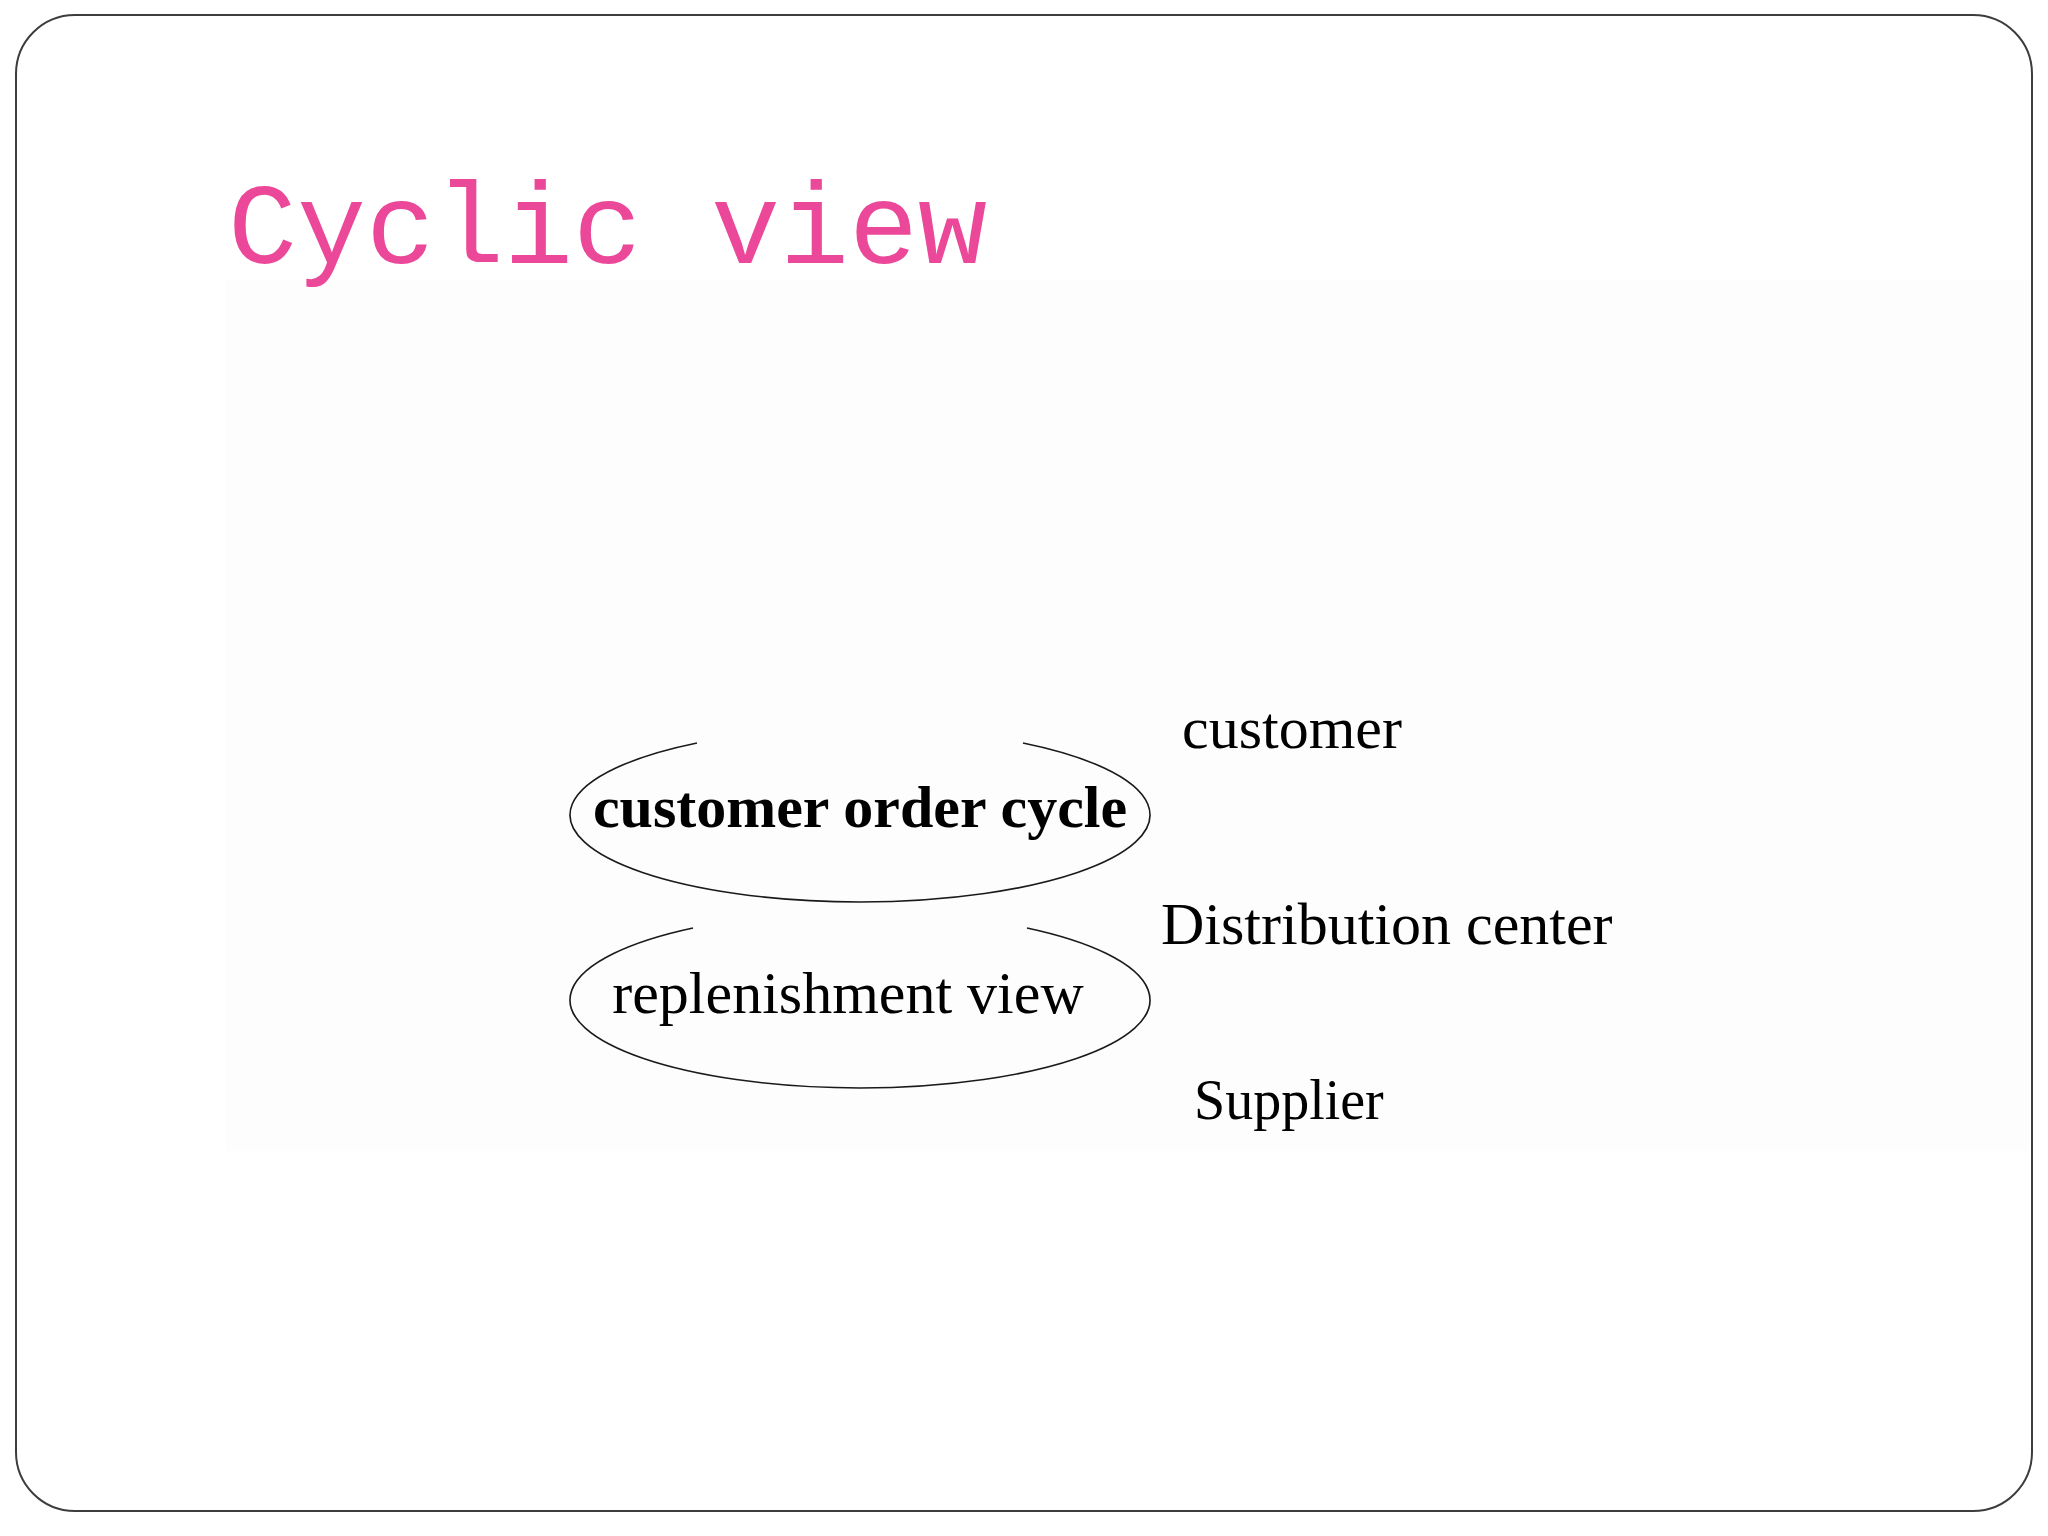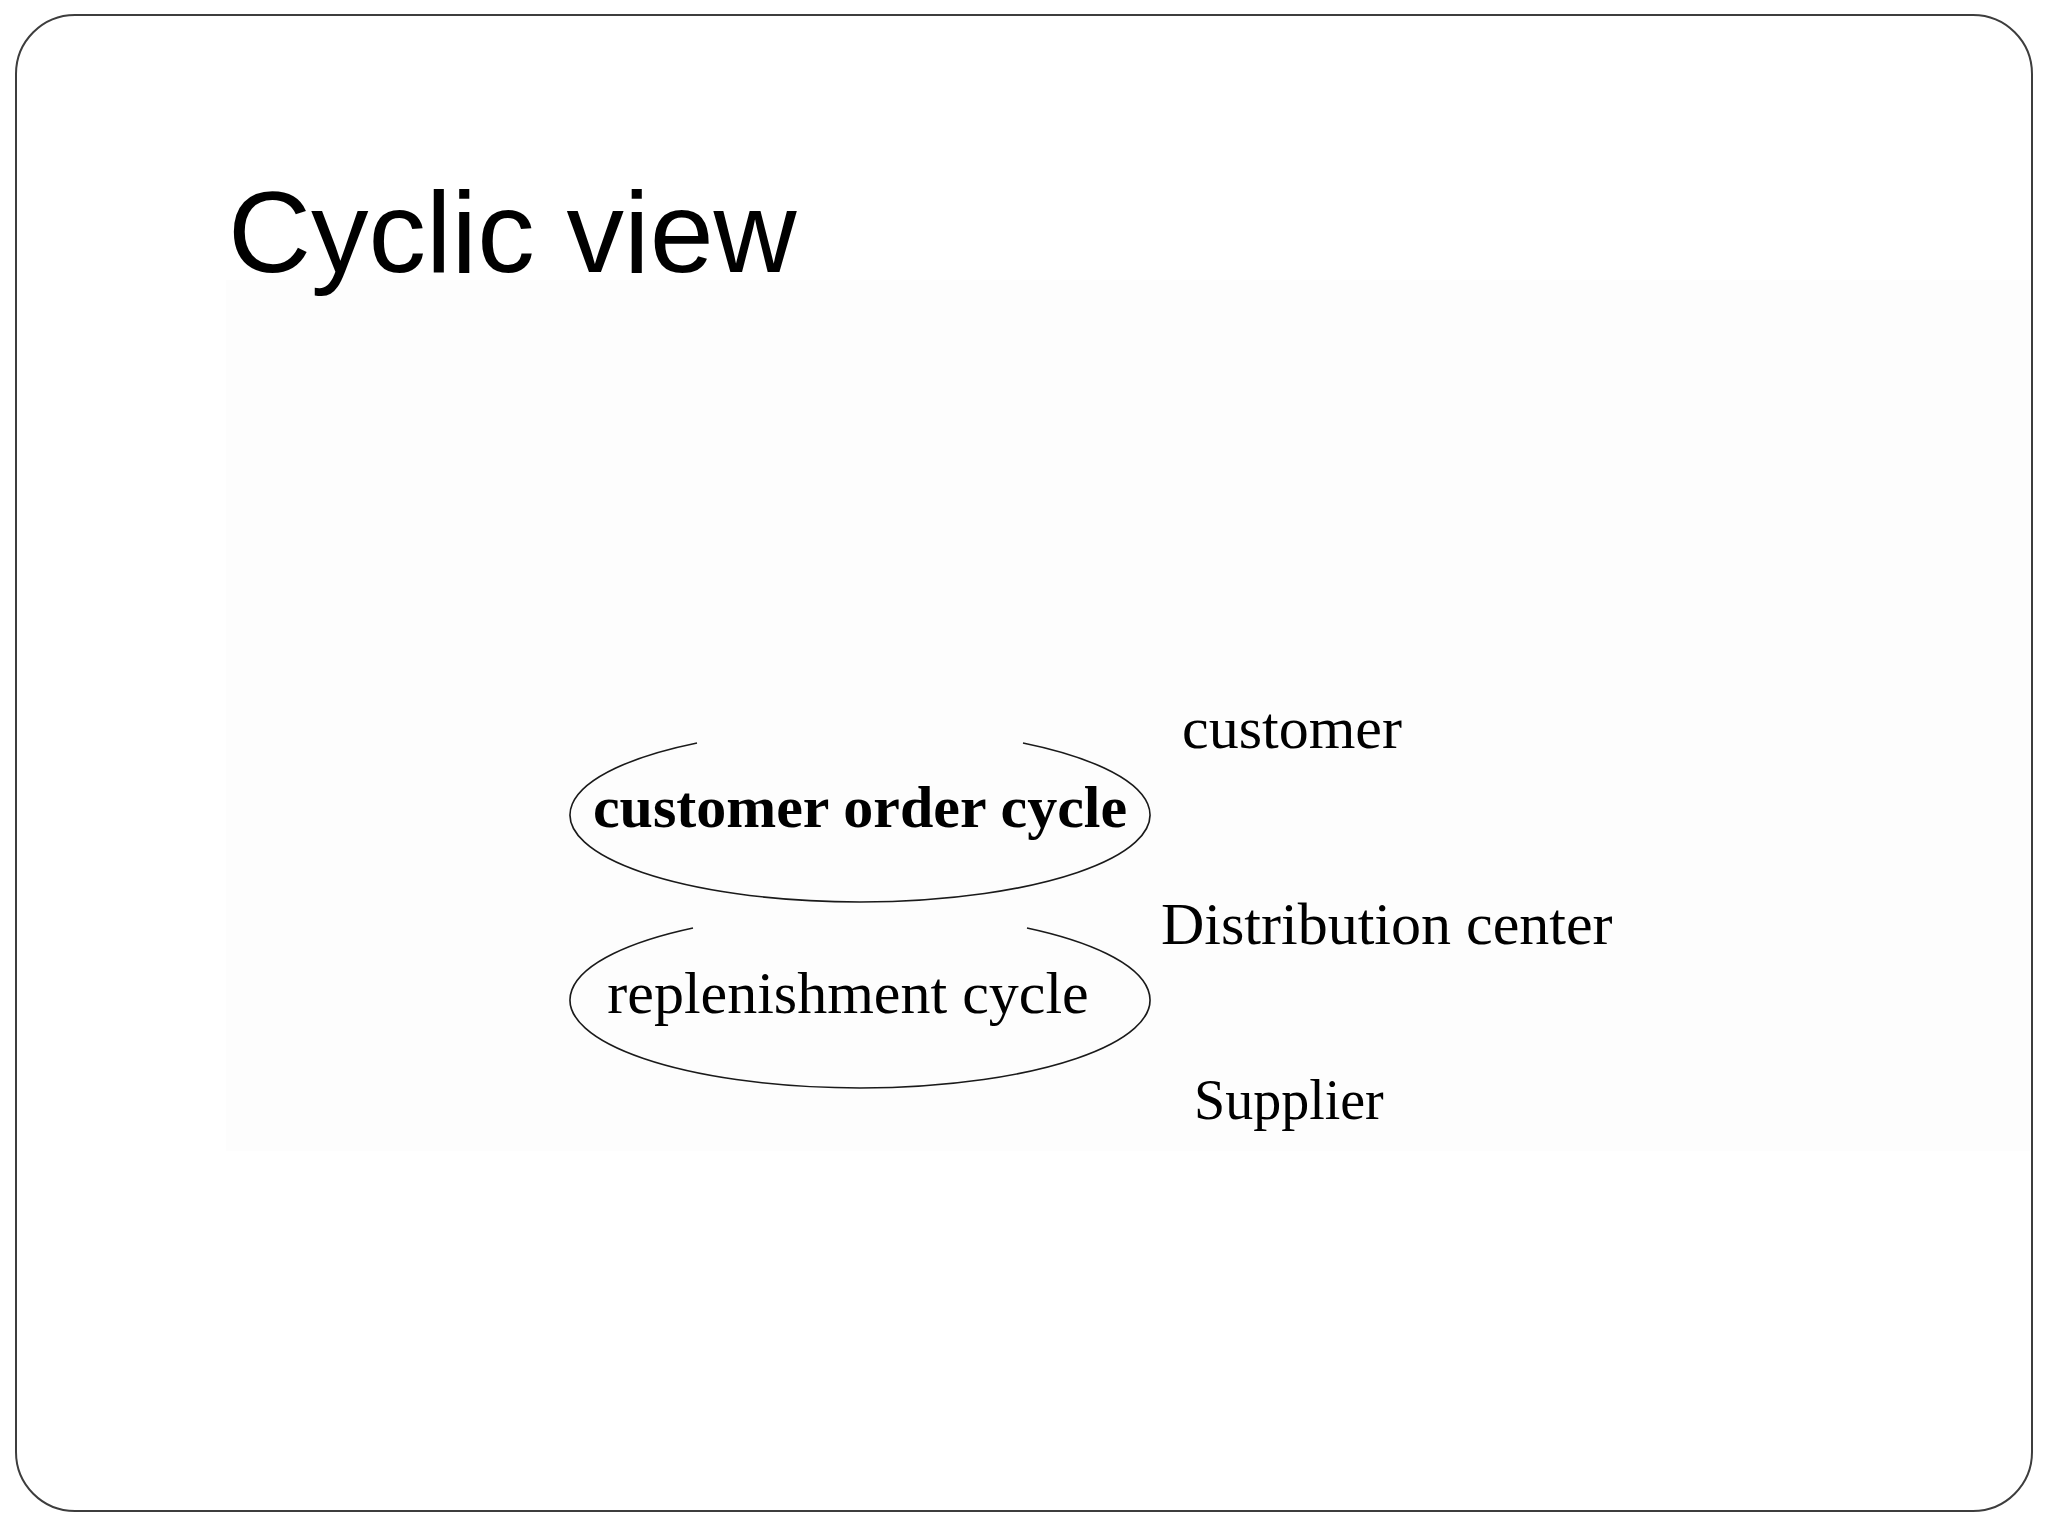--- a/index.html
+++ b/index.html
@@ -34,24 +34,24 @@
     left: 226px;
     top: 280px;
     width: 1804px;
     height: 871px;
     background: #fdfdfd;
   }
   .slide-title {
     position: absolute;
     left: 228px;
     top: 175px;
-    font-family: Liberation Sans, sans-serif;
+    font-family: Liberation Mono, monospace;
     font-size: 115px;
     line-height: 1;
-    color: #000000;
+    color: #ec4899;
     white-space: nowrap;
   }
   .diagram-svg {
     position: absolute;
     left: 0; top: 0;
     width: 2048px;
     height: 1536px;
   }
   .cycle-arc {
     fill: none;
@@ -109,21 +109,21 @@
 
   <div class="slide-title">Cyclic view</div>
 
   <svg class="diagram-svg" viewBox="0 0 2048 1536">
     <path class="cycle-arc" d="M 697 743 A 290 87 0 1 0 1023 743"></path>
     <path class="cycle-arc" d="M 693 928 A 290 88 0 1 0 1027 928"></path>
   </svg>
 
   <div class="serif-label cycle-label-1">customer order cycle</div>
 
-  <div class="serif-label cycle-label-2">replenishment cycle</div>
+  <div class="serif-label cycle-label-2">replenishment view</div>
 
   <div class="serif-label stage-customer">customer</div>
 
   <div class="serif-label stage-distribution">Distribution center</div>
 
   <div class="serif-label stage-supplier">Supplier</div>
 
 </div>
 
 </body></html>

